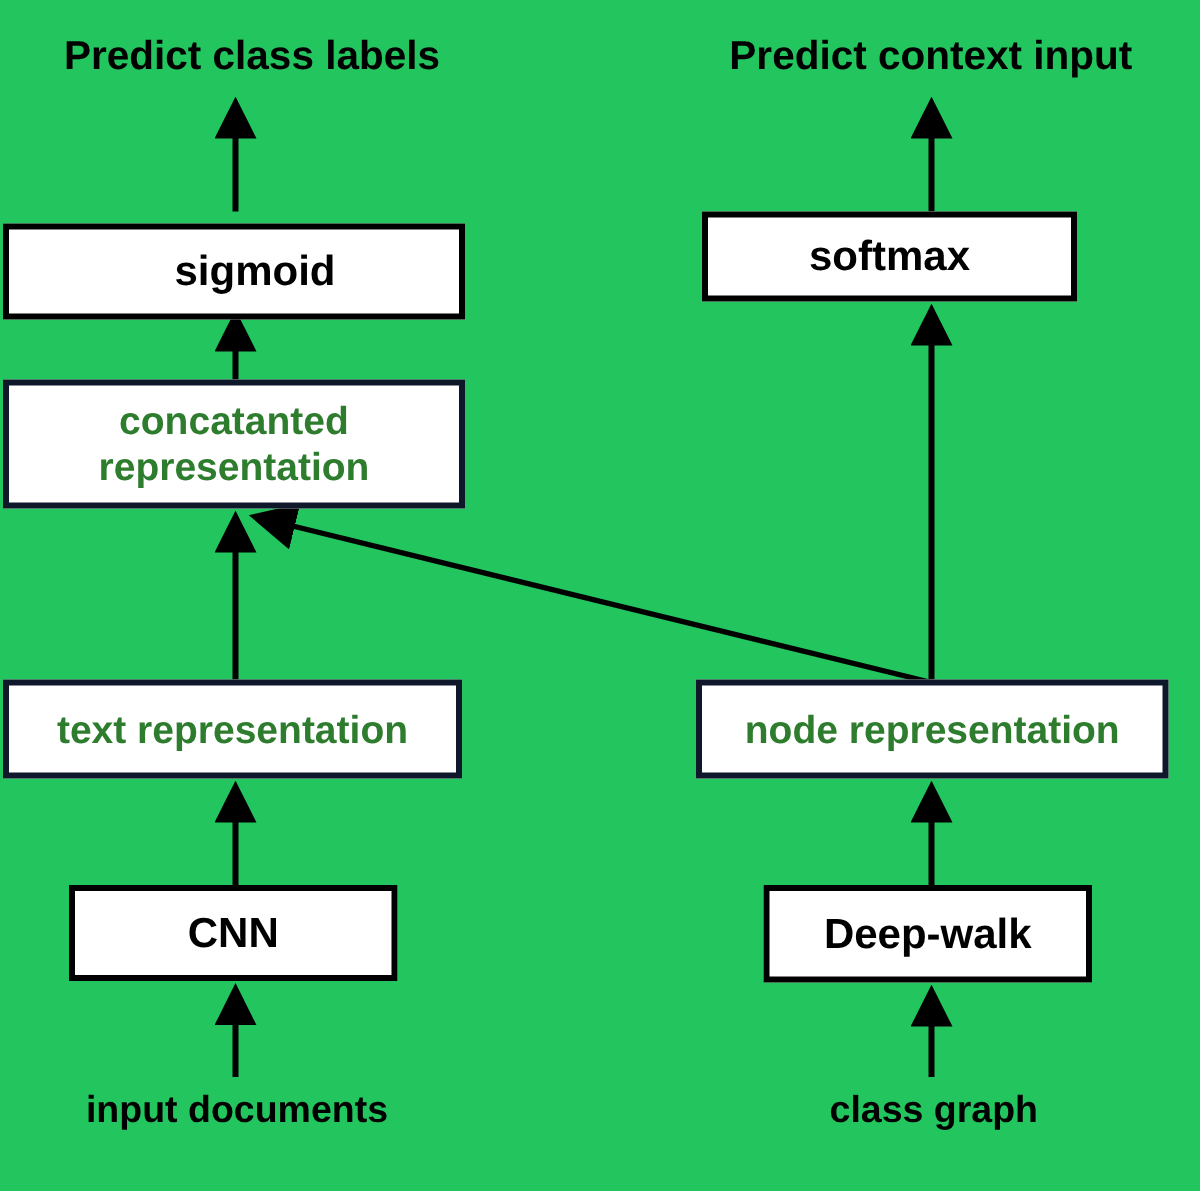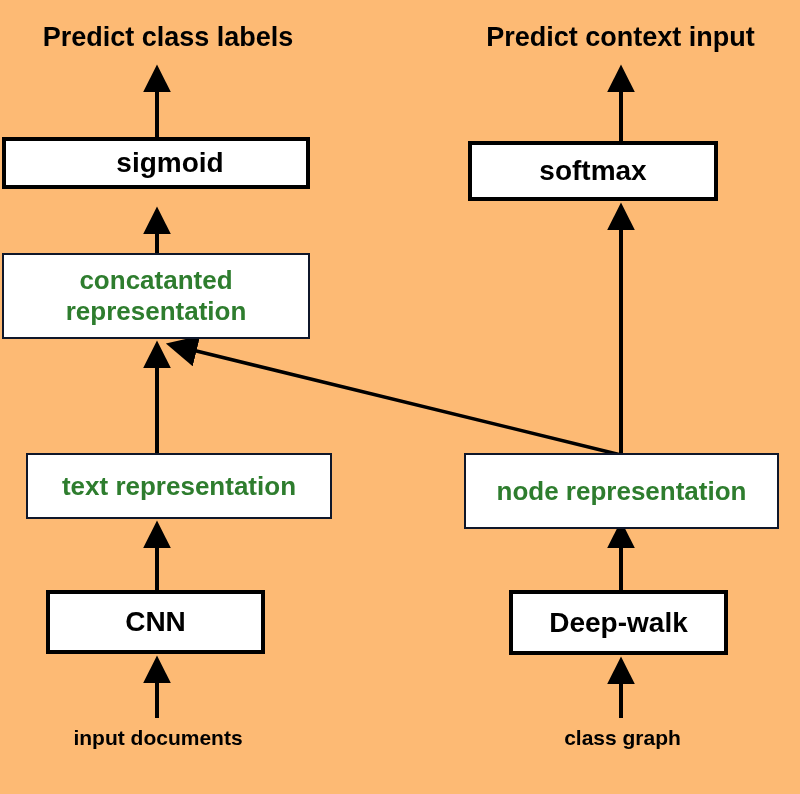--- a/index.html
+++ b/index.html
@@ -5,21 +5,21 @@
 <style>
   html, body {
     margin: 0;
     padding: 0;
     background: #ffffff;
   }
   #canvas {
     position: relative;
     width: 800px;
     height: 794px;
-    background: #fdba74;
+    background: #22c55e;
     font-family: "Liberation Sans", sans-serif;
     overflow: hidden;
     text-decoration: underline;
   }
   #edges {
     position: absolute;
     left: 0;
     top: 0;
     width: 800px;
     height: 794px;
@@ -35,35 +35,35 @@
     background: #ffffff;
     line-height: 1.18;
   }
   .node-black {
     border: 4px solid #000000;
     color: #000000;
     font-weight: bold;
     font-size: 28px;
   }
   .node-green {
-    border: 2px solid #0f172a;
+    border: 4px solid #0f172a;
     color: #2e7d2e;
     font-weight: bold;
     font-size: 26px;
   }
   .caption {
     position: absolute;
     color: #000000;
     font-weight: bold;
     font-size: 27px;
     white-space: nowrap;
     text-align: center;
   }
   .caption-bottom {
-    font-size: 21px;
+    font-size: 25px;
   }
   .node-label {
     display: block;
     white-space: pre-line;
   }
 </style>
 </head>
 <body>
 
 <div id="canvas">
@@ -97,38 +97,38 @@
   </svg>
 
   <div class="caption" style="left:28px; top:22px; width:280px;">Predict class labels</div>
 
   <div class="caption" style="left:468px; top:22px; width:305px;">Predict context input</div>
 
   <div class="caption caption-bottom" style="left:38px; top:726px; width:240px;">input documents</div>
 
   <div class="caption caption-bottom" style="left:535px; top:726px; width:175px;">class graph</div>
 
-  <div class="node node-black" style="left:2px; top:137px; width:308px; height:52px;padding-left:28px;">
+  <div class="node node-black" style="left:2px; top:149px; width:308px; height:64px;padding-left:28px;">
     <span class="node-label">sigmoid</span>
   </div>
 
   <div class="node node-black" style="left:468px; top:141px; width:250px; height:60px;">
     <span class="node-label">softmax</span>
   </div>
 
   <div class="node node-green" style="left:2px; top:253px; width:308px; height:86px;">
     <span class="node-label">concatanted
 representation</span>
   </div>
 
-  <div class="node node-green" style="left:2px; top:453px; width:306px; height:66px;margin-left:24px;">
+  <div class="node node-green" style="left:2px; top:453px; width:306px; height:66px;">
     <span class="node-label">text representation</span>
   </div>
 
-  <div class="node node-green" style="left:464px; top:453px; width:315px; height:76px;">
+  <div class="node node-green" style="left:464px; top:453px; width:315px; height:66px;">
     <span class="node-label">node representation</span>
   </div>
 
   <div class="node node-black" style="left:509px; top:590px; width:219px; height:65px;">
     <span class="node-label">Deep-walk</span>
   </div>
 
   <div class="node node-black" style="left:46px; top:590px; width:219px; height:64px;">
     <span class="node-label">CNN</span>
   </div>

